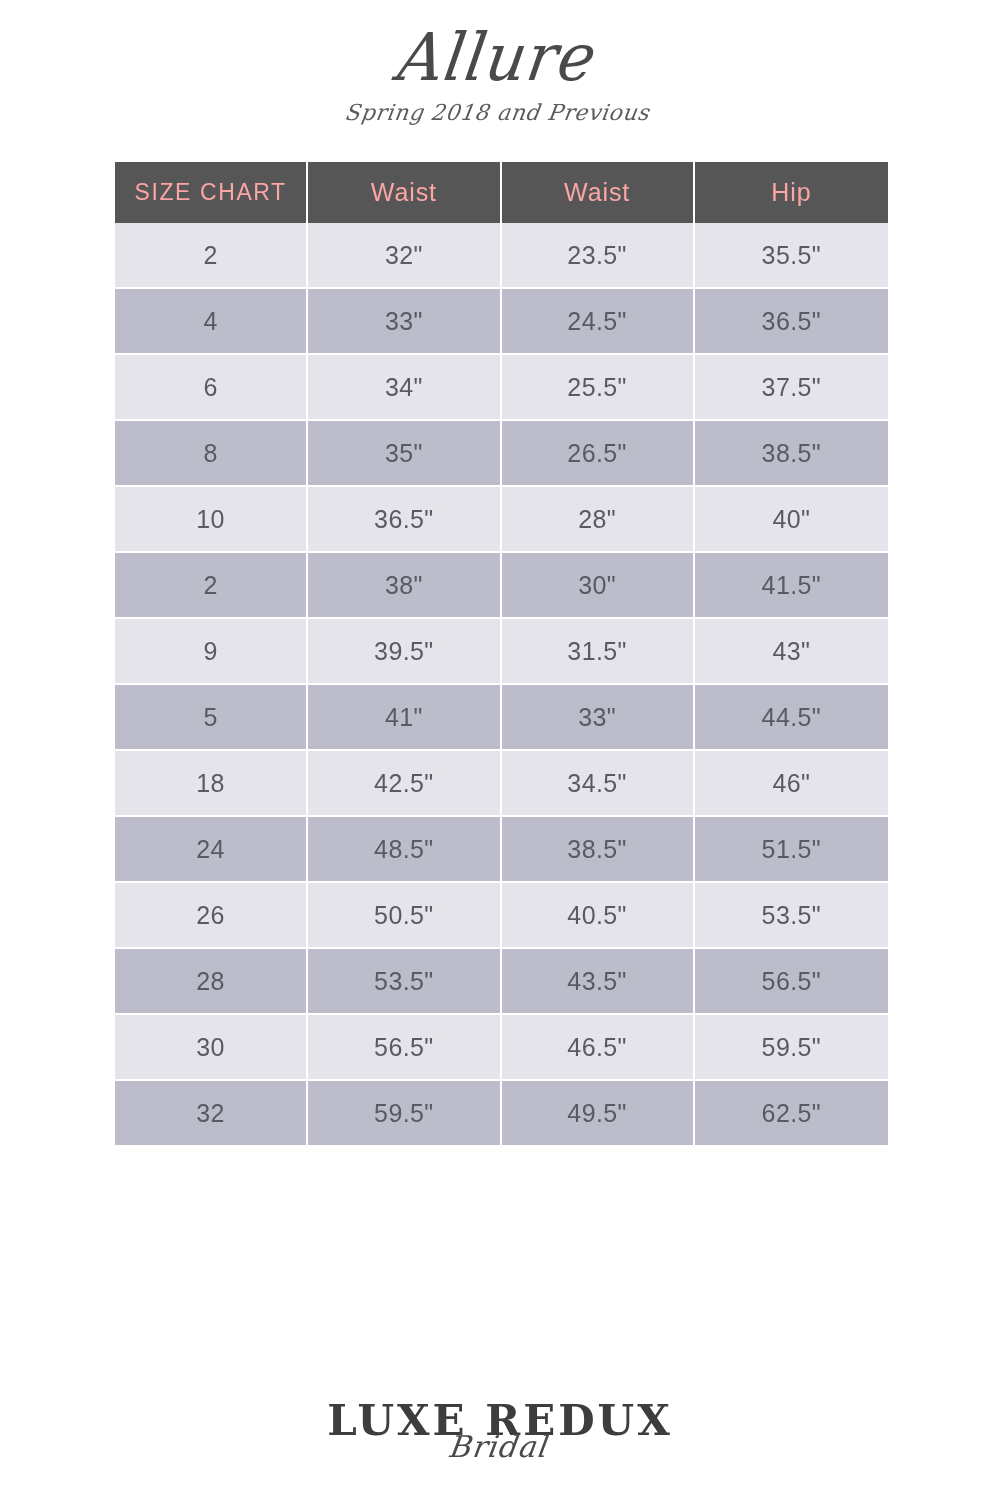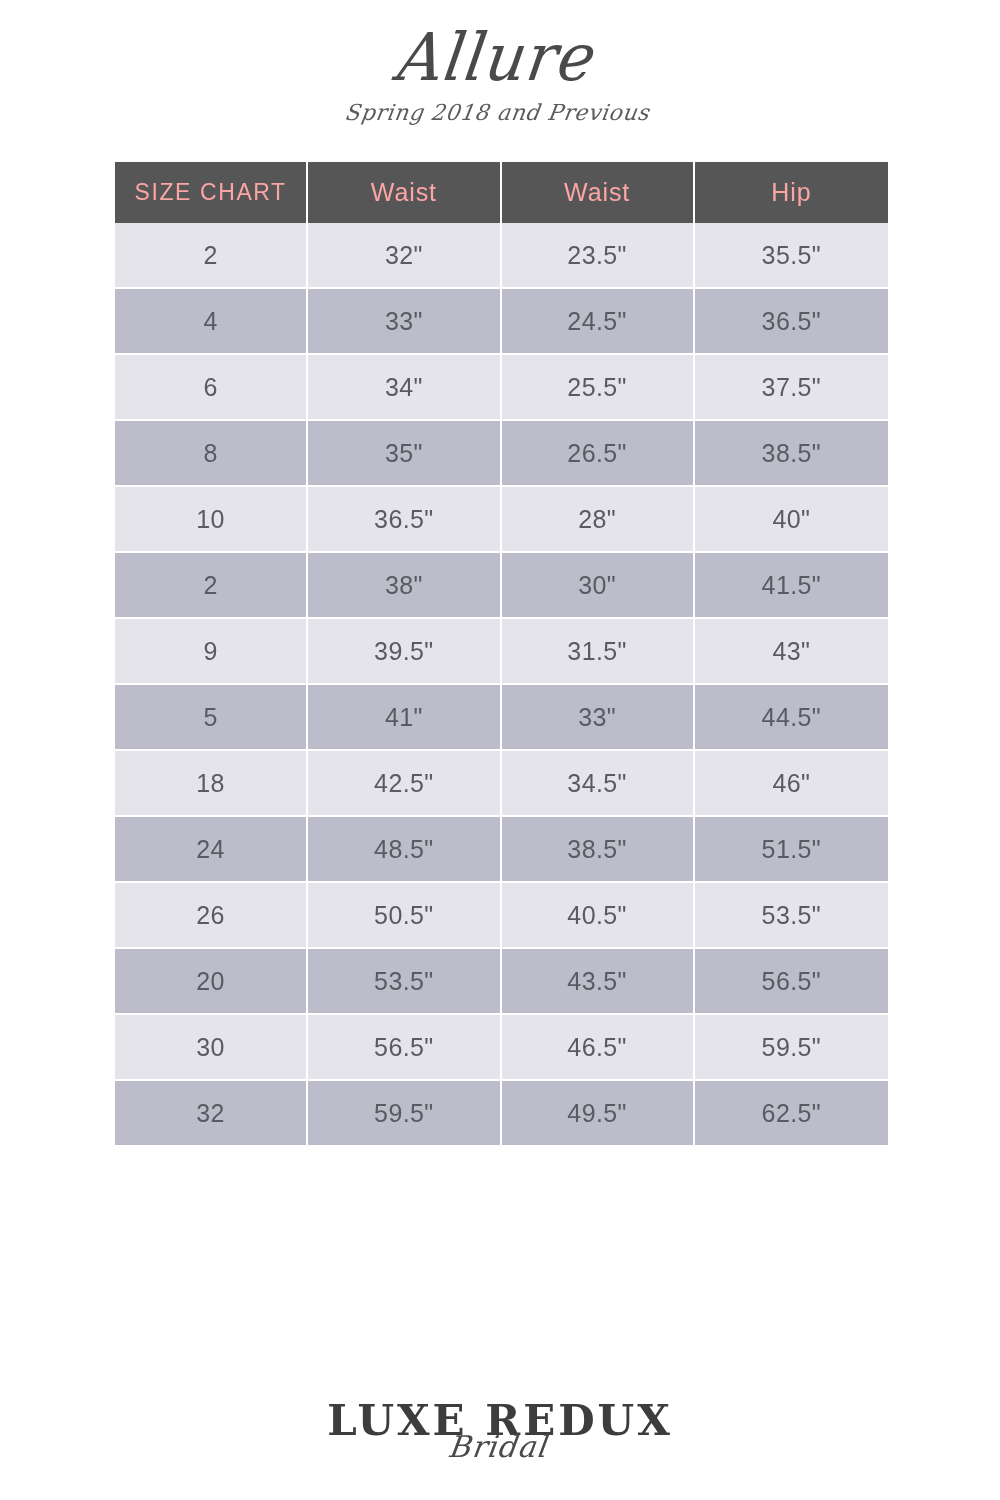--- a/index.html
+++ b/index.html
@@ -227,21 +227,21 @@
         <td>38.5"</td>
         <td>51.5"</td>
       </tr>
       <tr class="band-light">
         <td>26</td>
         <td>50.5"</td>
         <td>40.5"</td>
         <td>53.5"</td>
       </tr>
       <tr class="band-dark">
-        <td>20</td>
+        <td>28</td>
         <td>53.5"</td>
         <td>43.5"</td>
         <td>56.5"</td>
       </tr>
       <tr class="band-light">
         <td>30</td>
         <td>56.5"</td>
         <td>46.5"</td>
         <td>59.5"</td>
       </tr>

